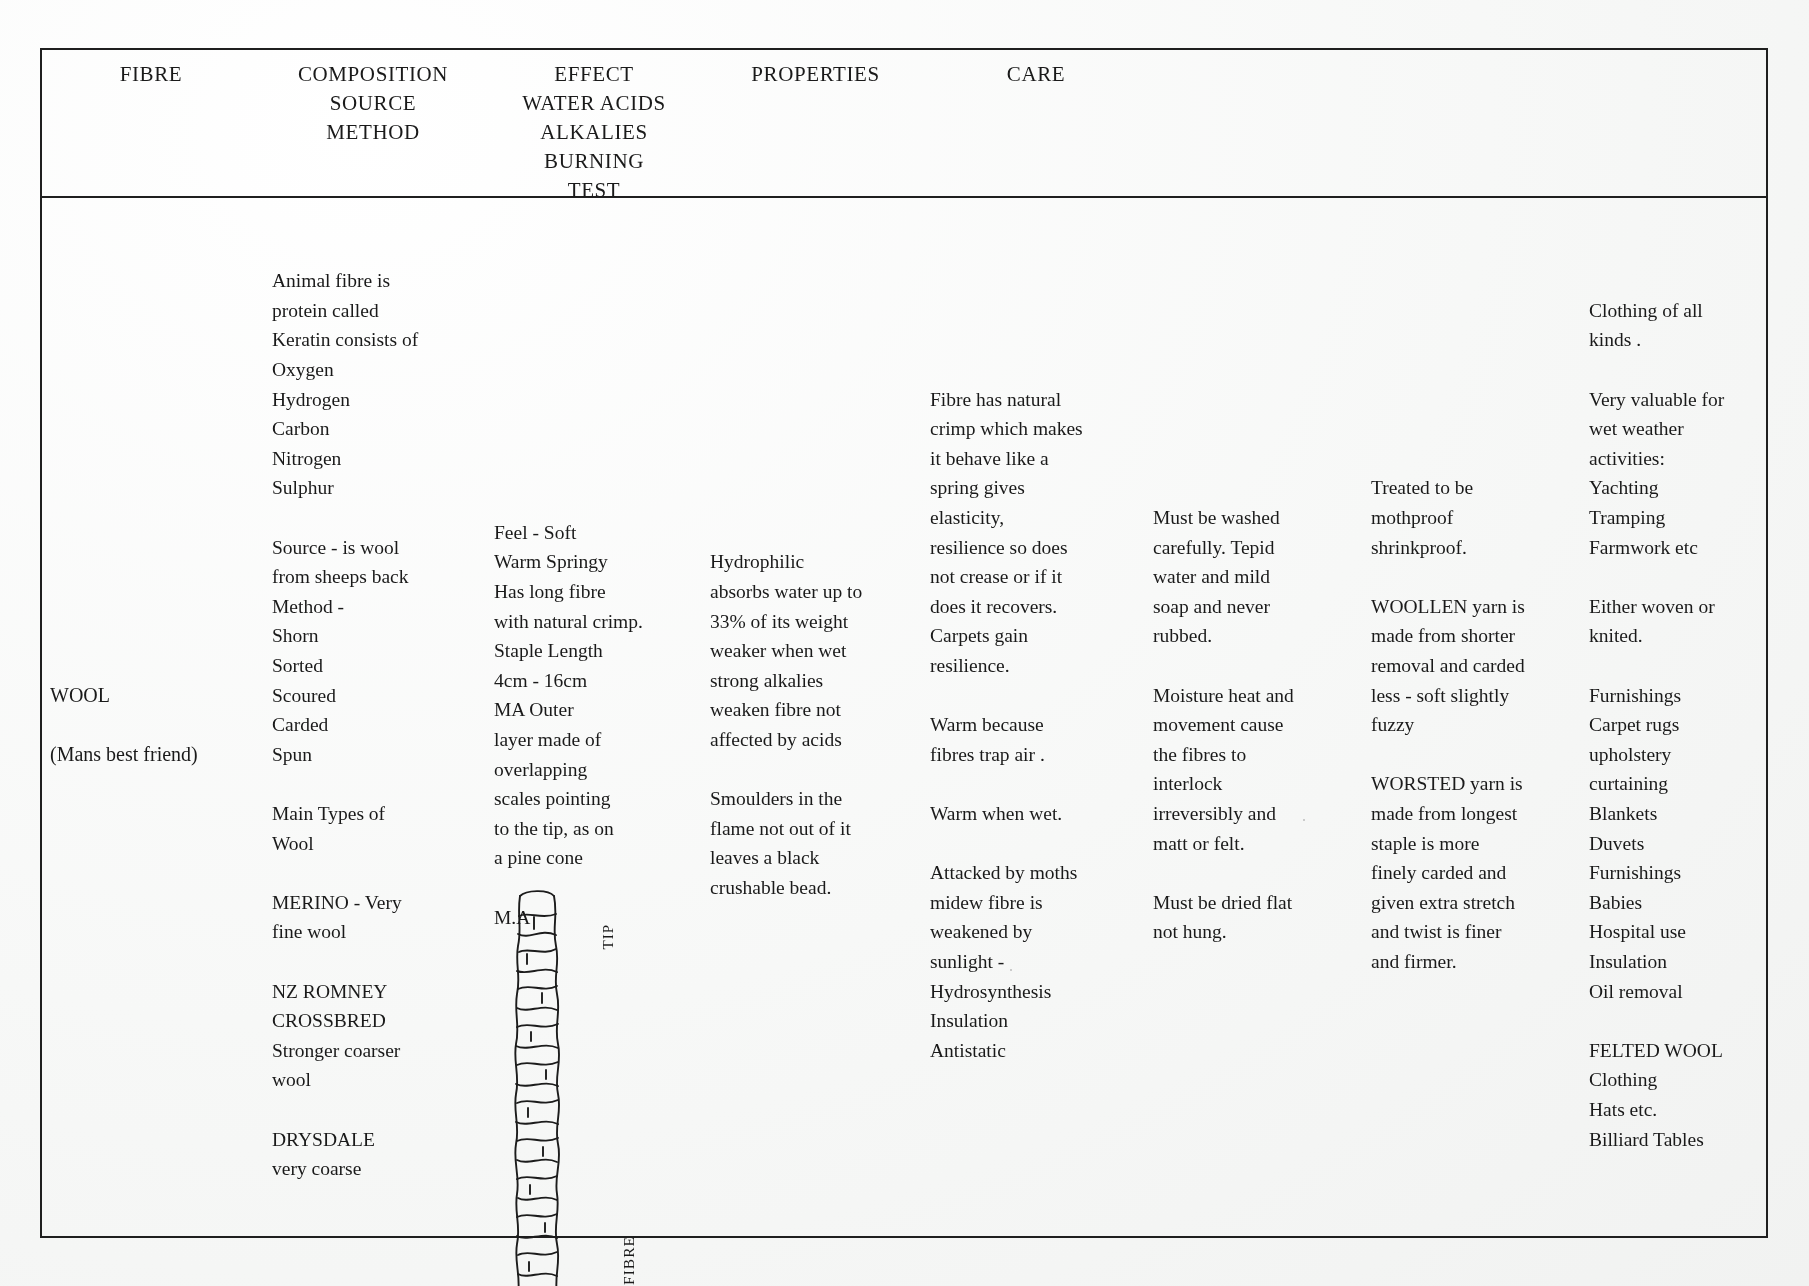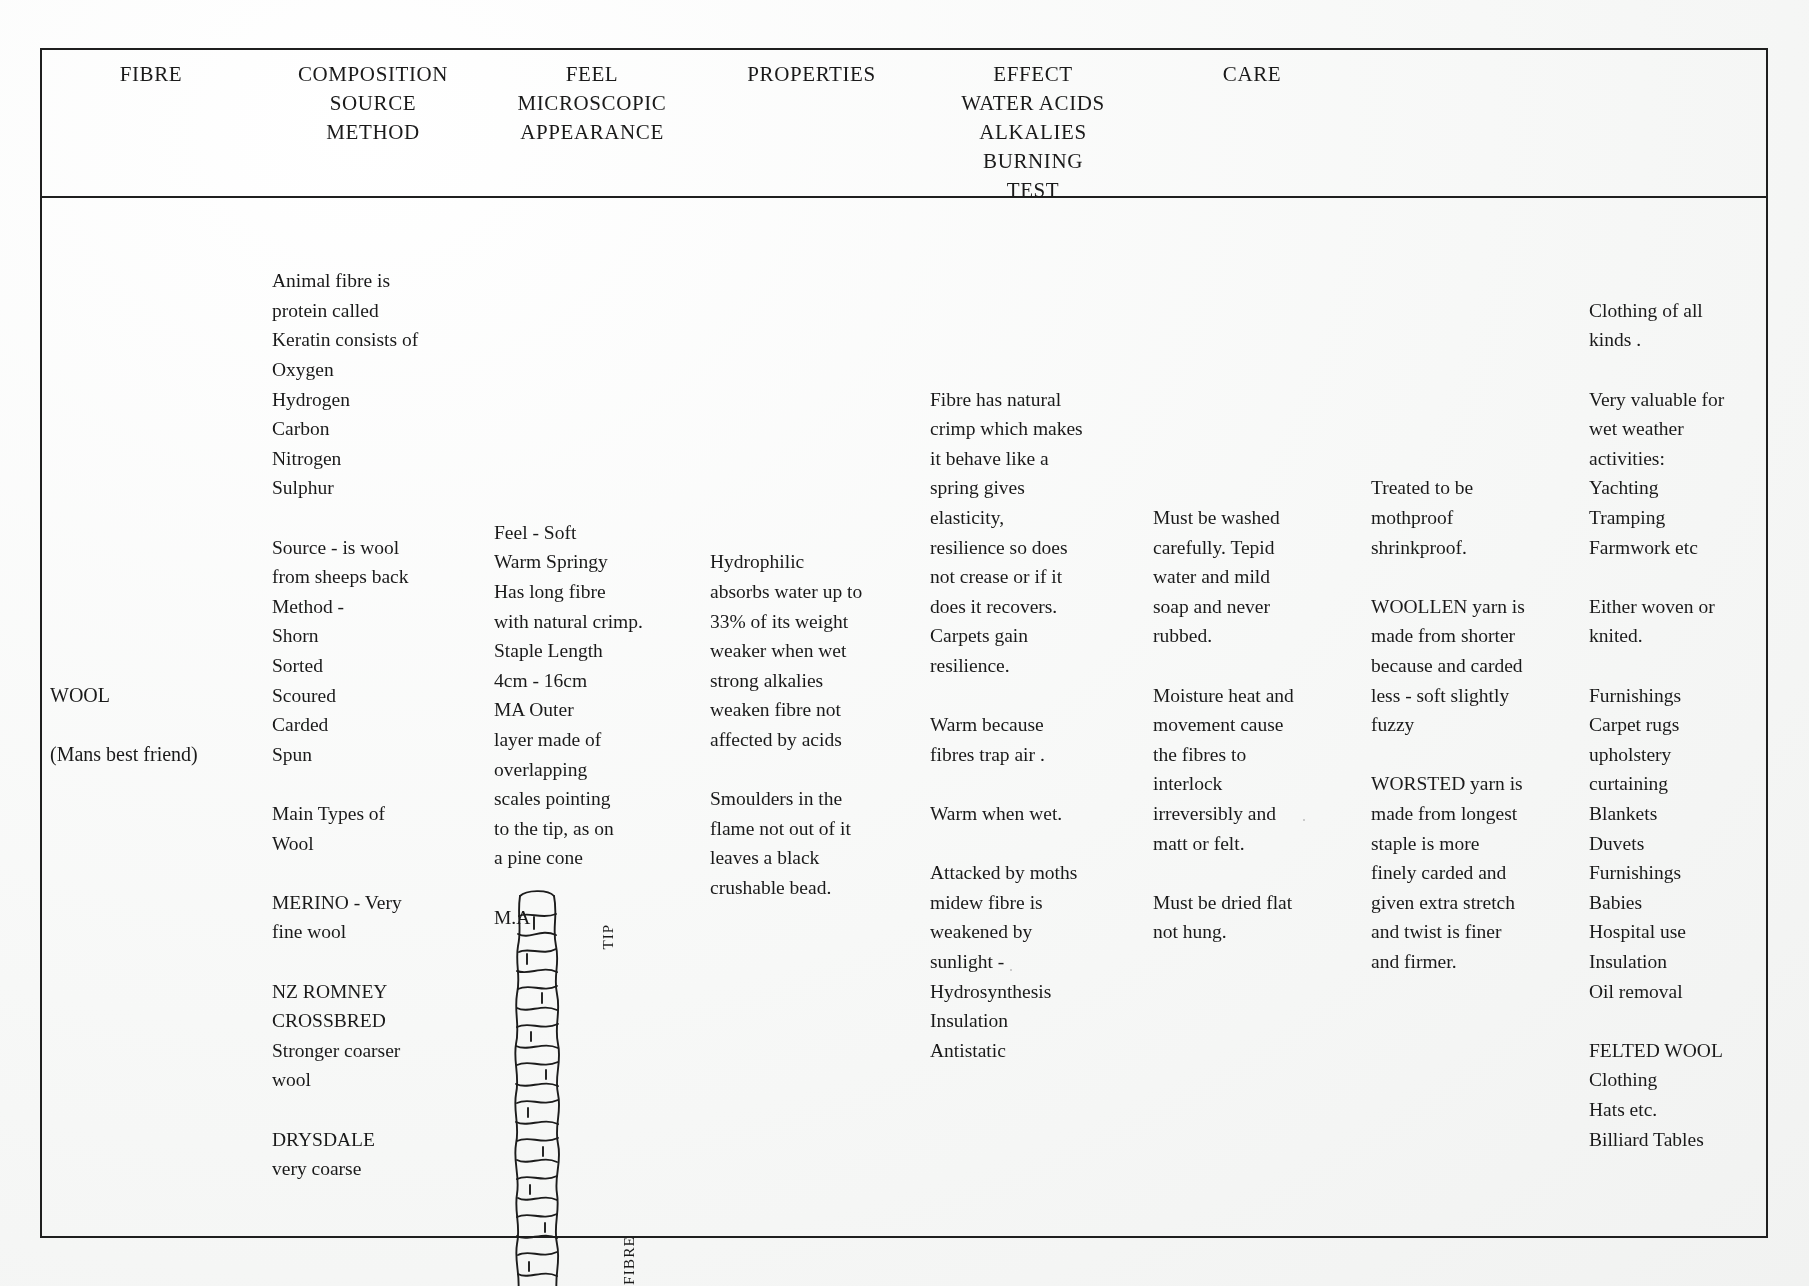--- a/index.html
+++ b/index.html
@@ -124,34 +124,29 @@
 
 <div class="header-row">
   <div class="hcell h1">
     <div>FIBRE</div>
   </div>
   <div class="hcell h2">
     <div>COMPOSITION</div>
     <div>SOURCE</div>
     <div>METHOD</div>
   </div>
-  <div class="hcell h3">
-    <div>FEEL</div>
-    <div>MICROSCOPIC</div>
-    <div>APPEARANCE</div>
-  </div>
-  <div class="hcell h5">
-    <div>PROPERTIES</div>
-  </div>
   <div class="hcell h4">
     <div>EFFECT</div>
     <div>WATER ACIDS</div>
     <div>ALKALIES</div>
     <div>BURNING</div>
     <div>TEST</div>
+  </div>
+  <div class="hcell h5">
+    <div>PROPERTIES</div>
   </div>
   <div class="hcell h6">
     <div>CARE</div>
   </div>
 </div>
 
 <div class="body-row">
 
   <div class="bcell c1">
     <p class="fibre-name">WOOL</p>
@@ -344,21 +339,21 @@
   </div>
 
   <div class="bcell c7">
     <div>
         <p>Treated to be</p>
         <p>mothproof</p>
         <p>shrinkproof.</p>
         <p class="gap"></p>
         <p>WOOLLEN yarn is</p>
         <p>made from shorter</p>
-        <p>because and carded</p>
+        <p>removal and carded</p>
         <p>less - soft slightly</p>
         <p>fuzzy</p>
         <p class="gap"></p>
         <p>WORSTED yarn is</p>
         <p>made from longest</p>
         <p>staple is more</p>
         <p>finely carded and</p>
         <p>given extra stretch</p>
         <p>and twist is finer</p>
         <p>and firmer.</p>

